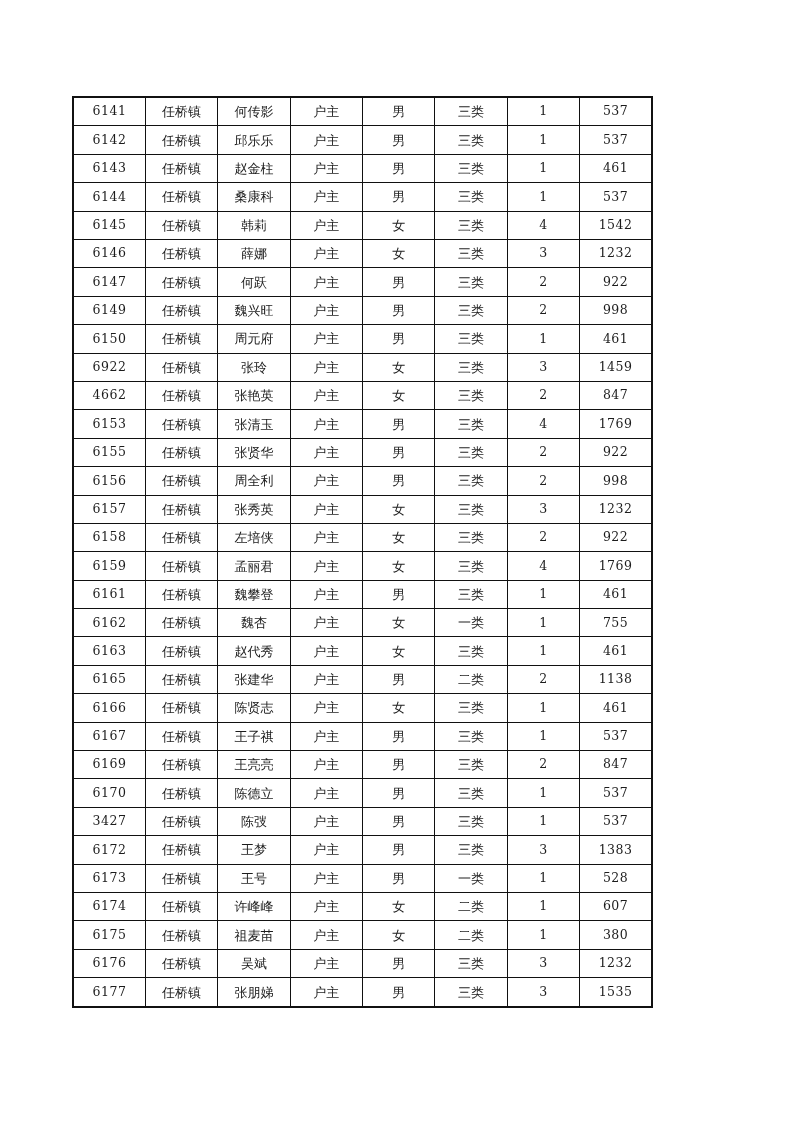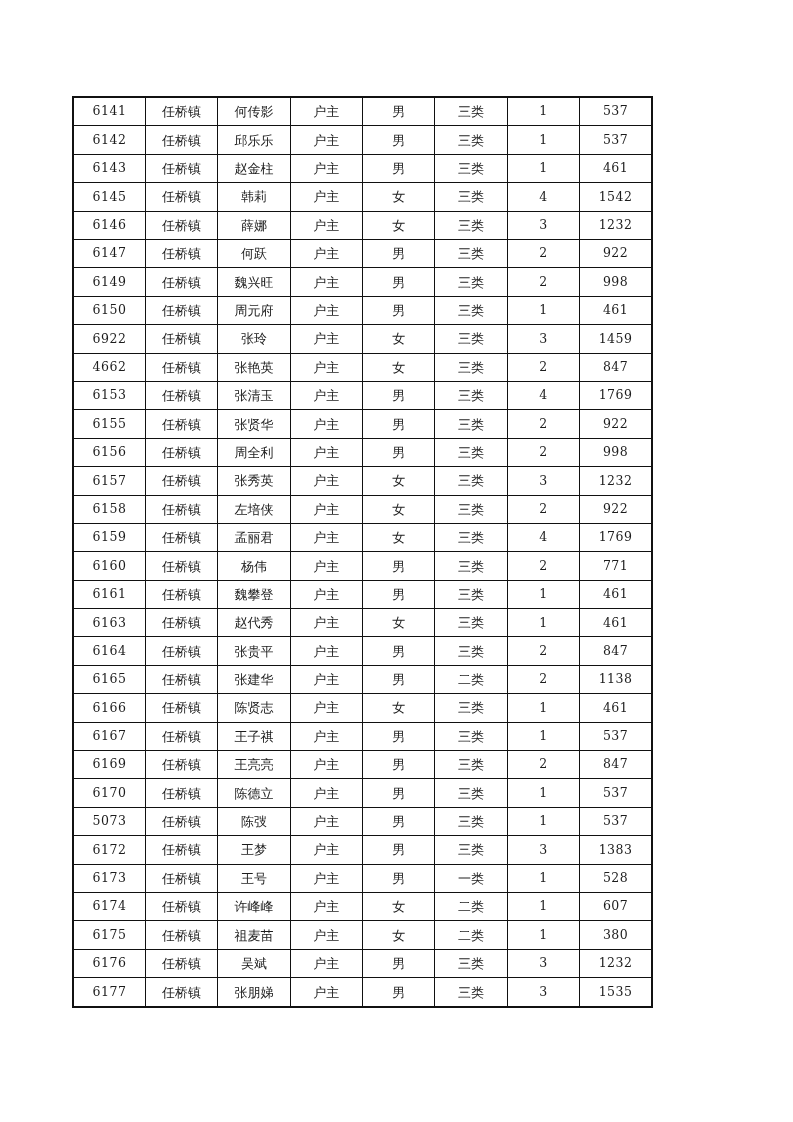--- a/index.html
+++ b/index.html
@@ -80,20 +80,30 @@
           <td class="num">6143</td>
           <td>任桥镇</td>
           <td>赵金柱</td>
           <td>户主</td>
           <td>男</td>
           <td>三类</td>
           <td class="num">1</td>
           <td class="num">461</td>
         </tr>
         <tr>
+          <td class="num">6144</td>
+          <td>任桥镇</td>
+          <td>桑康科</td>
+          <td>户主</td>
+          <td>男</td>
+          <td>三类</td>
+          <td class="num">1</td>
+          <td class="num">537</td>
+        </tr>
+        <tr>
           <td class="num">6145</td>
           <td>任桥镇</td>
           <td>韩莉</td>
           <td>户主</td>
           <td>女</td>
           <td>三类</td>
           <td class="num">4</td>
           <td class="num">1542</td>
         </tr>
         <tr>
@@ -210,111 +220,101 @@
           <td class="num">6159</td>
           <td>任桥镇</td>
           <td>孟丽君</td>
           <td>户主</td>
           <td>女</td>
           <td>三类</td>
           <td class="num">4</td>
           <td class="num">1769</td>
         </tr>
         <tr>
-          <td class="num">6160</td>
-          <td>任桥镇</td>
-          <td>杨伟</td>
-          <td>户主</td>
-          <td>男</td>
-          <td>三类</td>
-          <td class="num">2</td>
-          <td class="num">771</td>
-        </tr>
-        <tr>
           <td class="num">6161</td>
           <td>任桥镇</td>
           <td>魏攀登</td>
           <td>户主</td>
           <td>男</td>
           <td>三类</td>
           <td class="num">1</td>
           <td class="num">461</td>
         </tr>
         <tr>
+          <td class="num">6162</td>
+          <td>任桥镇</td>
+          <td>魏杏</td>
+          <td>户主</td>
+          <td>女</td>
+          <td>一类</td>
+          <td class="num">1</td>
+          <td class="num">755</td>
+        </tr>
+        <tr>
           <td class="num">6163</td>
           <td>任桥镇</td>
           <td>赵代秀</td>
           <td>户主</td>
           <td>女</td>
           <td>三类</td>
           <td class="num">1</td>
           <td class="num">461</td>
         </tr>
         <tr>
-          <td class="num">6164</td>
-          <td>任桥镇</td>
-          <td>张贵平</td>
+          <td class="num">6165</td>
+          <td>任桥镇</td>
+          <td>张建华</td>
+          <td>户主</td>
+          <td>男</td>
+          <td>二类</td>
+          <td class="num">2</td>
+          <td class="num">1138</td>
+        </tr>
+        <tr>
+          <td class="num">6166</td>
+          <td>任桥镇</td>
+          <td>陈贤志</td>
+          <td>户主</td>
+          <td>女</td>
+          <td>三类</td>
+          <td class="num">1</td>
+          <td class="num">461</td>
+        </tr>
+        <tr>
+          <td class="num">6167</td>
+          <td>任桥镇</td>
+          <td>王子祺</td>
+          <td>户主</td>
+          <td>男</td>
+          <td>三类</td>
+          <td class="num">1</td>
+          <td class="num">537</td>
+        </tr>
+        <tr>
+          <td class="num">6169</td>
+          <td>任桥镇</td>
+          <td>王亮亮</td>
           <td>户主</td>
           <td>男</td>
           <td>三类</td>
           <td class="num">2</td>
           <td class="num">847</td>
         </tr>
         <tr>
-          <td class="num">6165</td>
-          <td>任桥镇</td>
-          <td>张建华</td>
-          <td>户主</td>
-          <td>男</td>
-          <td>二类</td>
-          <td class="num">2</td>
-          <td class="num">1138</td>
-        </tr>
-        <tr>
-          <td class="num">6166</td>
-          <td>任桥镇</td>
-          <td>陈贤志</td>
-          <td>户主</td>
-          <td>女</td>
-          <td>三类</td>
-          <td class="num">1</td>
-          <td class="num">461</td>
-        </tr>
-        <tr>
-          <td class="num">6167</td>
-          <td>任桥镇</td>
-          <td>王子祺</td>
-          <td>户主</td>
-          <td>男</td>
-          <td>三类</td>
-          <td class="num">1</td>
-          <td class="num">537</td>
-        </tr>
-        <tr>
-          <td class="num">6169</td>
-          <td>任桥镇</td>
-          <td>王亮亮</td>
-          <td>户主</td>
-          <td>男</td>
-          <td>三类</td>
-          <td class="num">2</td>
-          <td class="num">847</td>
-        </tr>
-        <tr>
           <td class="num">6170</td>
           <td>任桥镇</td>
           <td>陈德立</td>
           <td>户主</td>
           <td>男</td>
           <td>三类</td>
           <td class="num">1</td>
           <td class="num">537</td>
         </tr>
         <tr>
-          <td class="num">5073</td>
+          <td class="num">3427</td>
           <td>任桥镇</td>
           <td>陈弢</td>
           <td>户主</td>
           <td>男</td>
           <td>三类</td>
           <td class="num">1</td>
           <td class="num">537</td>
         </tr>
         <tr>
           <td class="num">6172</td>

